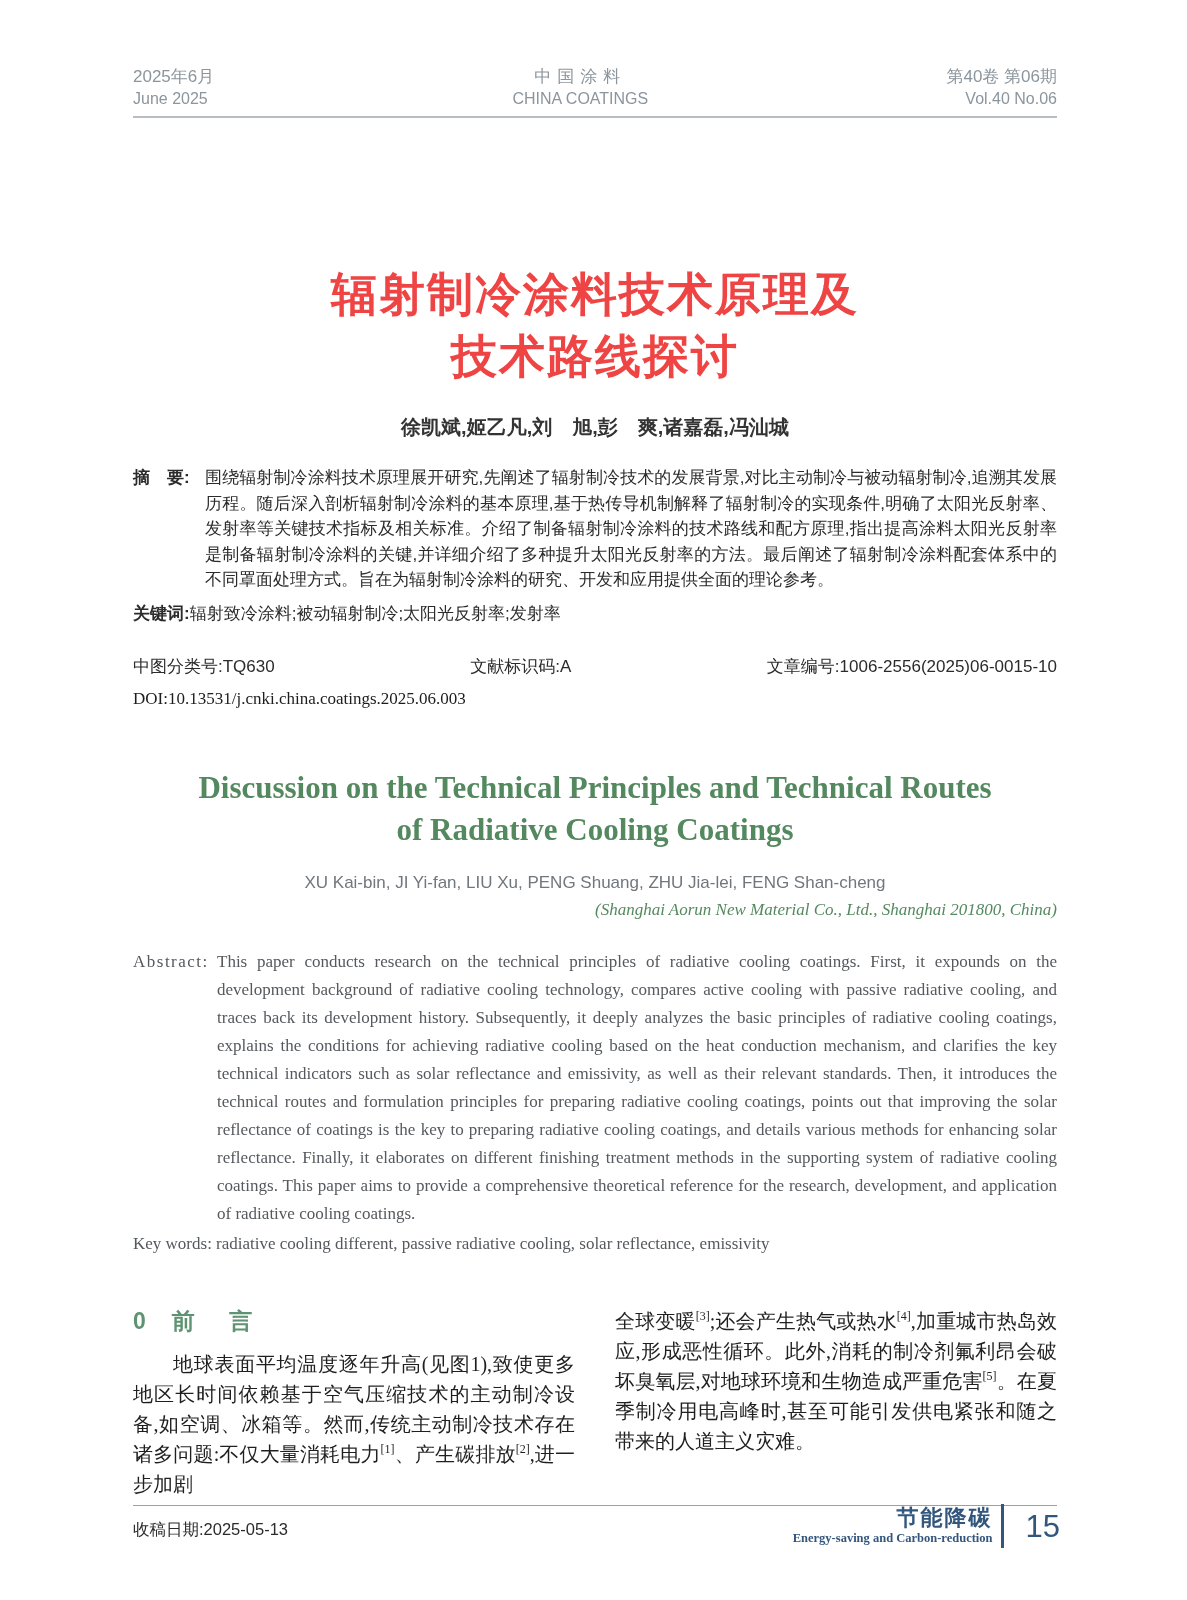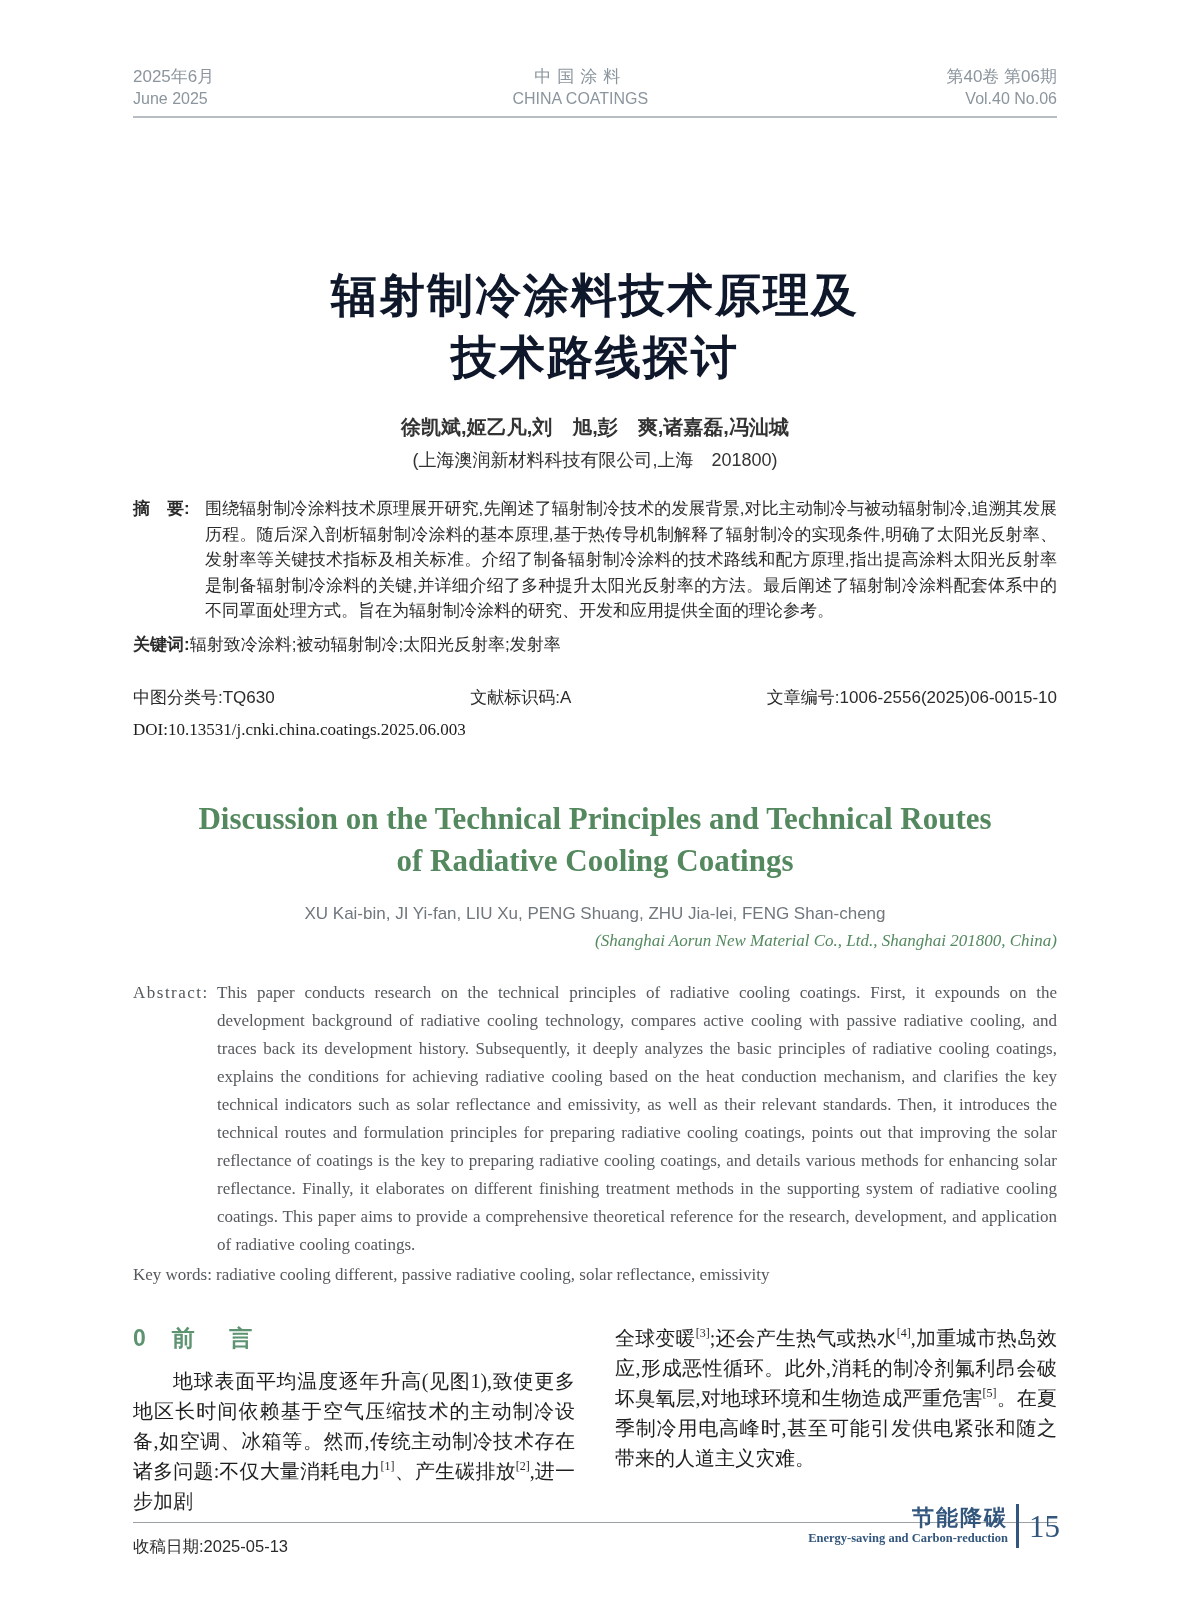--- a/index.html
+++ b/index.html
@@ -21,21 +21,21 @@
   .jheader .blk { line-height:22px; font-size:17px; }
   .jheader .blk .en { font-size:16px; }
   .jheader .c { text-align:center; }
   .jheader .c .cn { letter-spacing:6px; }
   .jheader .r { text-align:right; }
   .jrule { border-bottom:2px solid #b7bdc2; margin-top:6px; }
 
   
   .title-cn { margin-top:146px; text-align:center;
               font-size:46px; font-weight:bold; line-height:62px;
-              color:#0f172a; letter-spacing:2px; }
+              color:#ef4444; letter-spacing:2px;font-family:Liberation Serif, serif; }
   .authors-cn { margin-top:26px; text-align:center; font-size:20px;
                 font-weight:bold; color:#333; }
   .affil-cn { margin-top:7px; text-align:center; font-size:18px; color:#333; }
 
   
   .abs-cn { margin-top:24px; font-size:17px; line-height:25.5px;
             font-weight:500; color:#2b2b2b; text-align:justify;
             padding-left:72px; }
   .abs-cn .lbl { display:inline-block; width:72px; margin-left:-72px;
                  font-weight:bold; }
@@ -63,21 +63,21 @@
             font-family:"Liberation Serif","DejaVu Serif",serif;
             font-size:17px; line-height:28px; color:#55595d;
             text-align:justify; padding-left:84px; }
   .abs-en .lbl { display:inline-block; width:84px; margin-left:-84px;
                  letter-spacing:1.5px; }
   .kw-en { margin-top:6px;
            font-family:"Liberation Serif","DejaVu Serif",serif;
            font-size:17px; color:#55595d; }
 
   
-  .columns { margin-top:38px; display:flex; gap:40px; }
+  .columns { margin-top:52px; display:flex; gap:40px; }
   .col { width:446px; }
   .sec-head { color:#5d9370; font-size:23px; font-weight:bold;
               margin-bottom:12px; }
   .sec-head .num { margin-right:26px; }
   .sec-head .ttl { letter-spacing:14px; }
   .col-text { font-family:"Liberation Serif","DejaVu Serif",serif;
               font-size:20px; line-height:30px; text-align:justify;
               color:#1f1f1f; }
   .col-text.indent { text-indent:2em; }
   .col-text sup { font-size:12px; line-height:0; }
@@ -90,22 +90,22 @@
   
   .pfooter { position:absolute; right:127px; bottom:52px;
              display:flex; align-items:center; color:#33567d; }
   .pfooter .names { text-align:right; }
   .pfooter .cn { font-size:22px; font-weight:bold; letter-spacing:2px;
                  line-height:24px; }
   .pfooter .en { font-family:"Liberation Serif","DejaVu Serif",serif;
                  font-size:12.5px; font-weight:bold; line-height:16px; }
   .pfooter .vbar { width:3px; height:44px; background:#33567d;
                    margin:0 10px 0 8px; }
-  .pfooter .num { font-family:Liberation Serif, serif;
-                  font-size:31px; line-height:31px; }
+  .pfooter .num { font-family:Liberation Sans, sans-serif;
+                  font-size:31px; line-height:31px;margin-left:12px; }
 </style>
 </head>
 <body>
 
 <div class="page">
   <div class="content">
 
     <div class="jheader">
       <div class="blk l">
         <div class="cn">2025年6月</div>
@@ -120,21 +120,20 @@
         <div class="en">Vol.40 No.06</div>
       </div>
     </div>
     <div class="jrule"></div>
 
     <h1 class="title-cn">
       <div>辐射制冷涂料技术原理及</div>
       <div>技术路线探讨</div>
     </h1>
     <div class="authors-cn">徐凯斌,姬乙凡,刘　旭,彭　爽,诸嘉磊,冯汕城</div>
-    <div class="affil-cn">(上海澳润新材料科技有限公司,上海　201800)</div>
 
     <p class="abs-cn"><span class="lbl">摘　要:</span><span>围绕辐射制冷涂料技术原理展开研究,先阐述了辐射制冷技术的发展背景,对比主动制冷与被动辐射制冷,追溯其发展历程。随后深入剖析辐射制冷涂料的基本原理,基于热传导机制解释了辐射制冷的实现条件,明确了太阳光反射率、发射率等关键技术指标及相关标准。介绍了制备辐射制冷涂料的技术路线和配方原理,指出提高涂料太阳光反射率是制备辐射制冷涂料的关键,并详细介绍了多种提升太阳光反射率的方法。最后阐述了辐射制冷涂料配套体系中的不同罩面处理方式。旨在为辐射制冷涂料的研究、开发和应用提供全面的理论参考。</span></p>
 
     <p class="kw-cn"><span class="lbl">关键词:</span><span>辐射致冷涂料;被动辐射制冷;太阳光反射率;发射率</span></p>
 
     <div class="meta-row">
       <span>中图分类号:TQ630</span>
       <span>文献标识码:A</span>
       <span>文章编号:1006-2556(2025)06-0015-10</span>
     </div>

